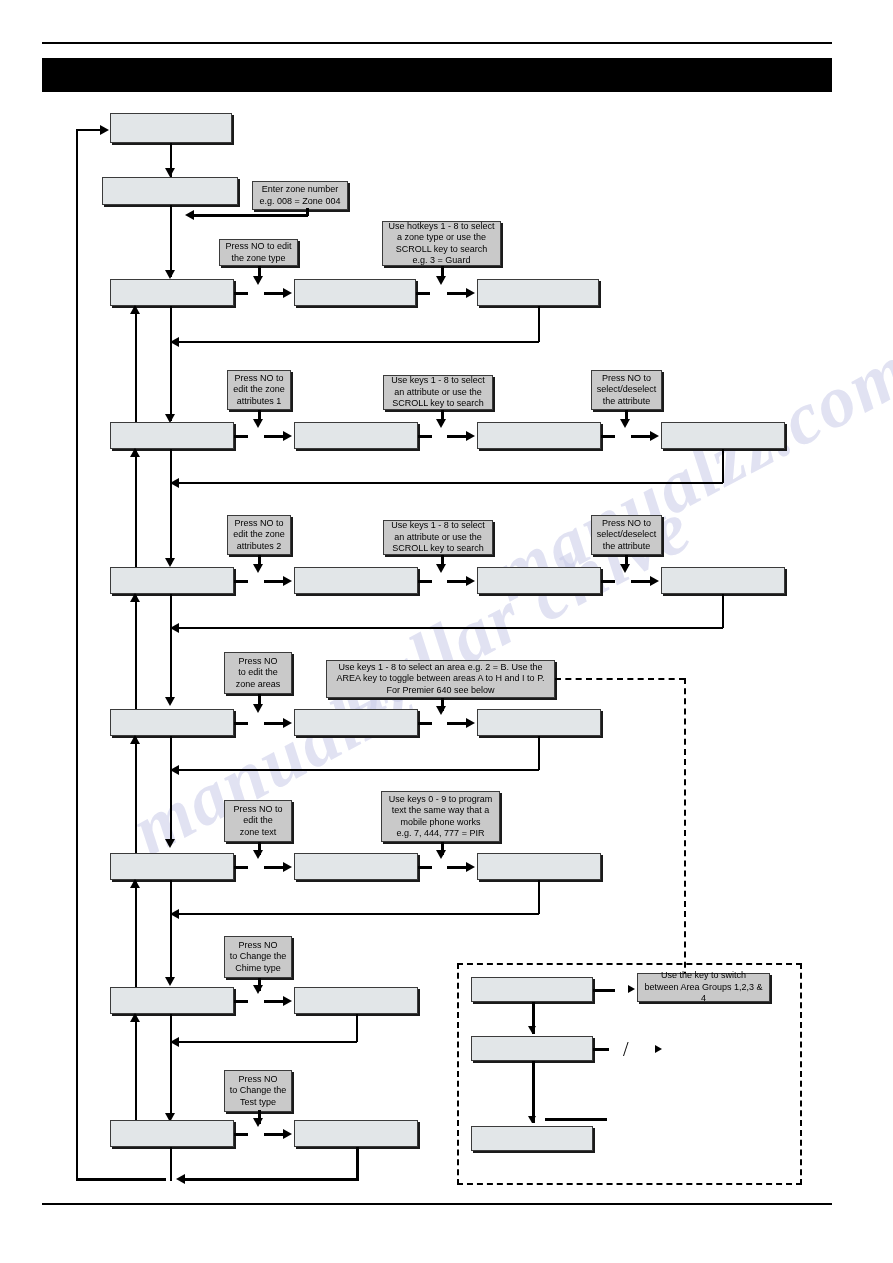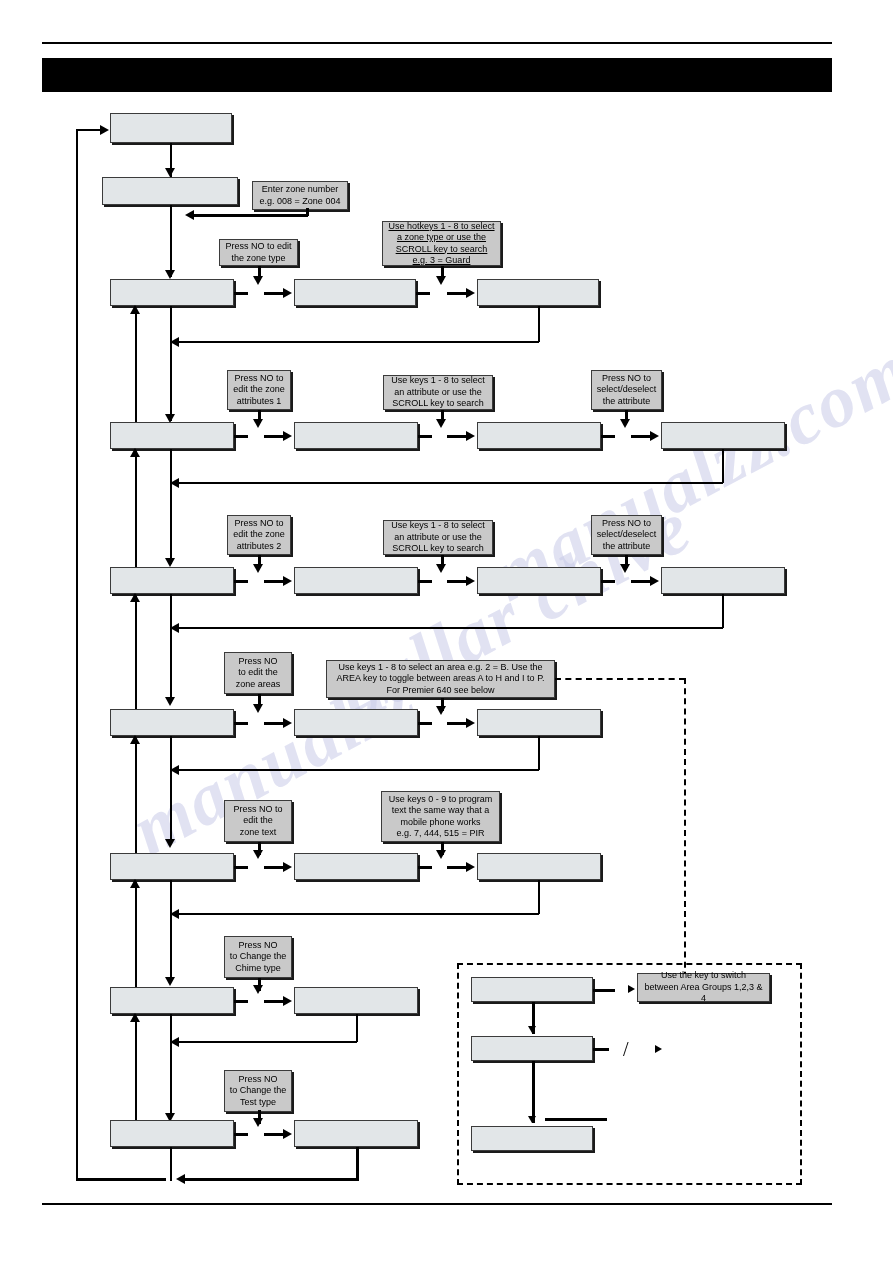--- a/index.html
+++ b/index.html
@@ -154,21 +154,21 @@
 
   <div class="ln lnv thick" style="left:306px; top:208px; height:8px;"></div>
   <div class="ln lnh thick" style="left:192px; top:214px; width:116px;"></div>
   <div class="ar ar-l" style="left:185px; top:210px;"></div>
 
   <div class="ln lnv" style="left:170px; top:205px; height:72px;"></div>
   <div class="ar ar-d" style="left:165px; top:270px;"></div>
 
   <div class="note" style="left:219px; top:239px; width:79px; height:27px;">Press NO to edit
 the zone type</div>
-  <div class="note" style="left:382px; top:221px; width:119px; height:45px;text-decoration:underline;">Use  hotkeys 1 - 8 to select
+  <div class="note" style="left:382px; top:221px; width:119px; height:45px;">Use  hotkeys 1 - 8 to select
 a zone type or use the
 SCROLL key to search
 e.g. 3 = Guard</div>
 
   <div class="fbox" style="left:110px; top:279px; width:124px; height:27px;"></div>
   <div class="fbox" style="left:294px; top:279px; width:122px; height:27px;"></div>
   <div class="fbox" style="left:477px; top:279px; width:122px; height:27px;"></div>
 
   <div class="ln lnh thick" style="left:234px; top:292px; width:14px;"></div>
   <div class="ln lnv thick" style="left:258px; top:266px; height:14px;"></div>
@@ -314,21 +314,21 @@
 
   <div class="ln lnv" style="left:170px; top:736px; height:108px;"></div>
   <div class="ar ar-d" style="left:165px; top:839px;"></div>
 
   <div class="note" style="left:224px; top:800px; width:68px; height:42px;">Press NO to
 edit the
 zone text</div>
   <div class="note" style="left:381px; top:791px; width:119px; height:51px;">Use keys 0 - 9 to program
 text the same way that a
 mobile phone works
-e.g. 7, 444, 515 = PIR</div>
+e.g. 7, 444, 777 = PIR</div>
 
   <div class="fbox" style="left:110px; top:853px; width:124px; height:27px;"></div>
   <div class="fbox" style="left:294px; top:853px; width:124px; height:27px;"></div>
   <div class="fbox" style="left:477px; top:853px; width:124px; height:27px;"></div>
 
   <div class="ln lnh thick" style="left:234px; top:866px; width:14px;"></div>
   <div class="ln lnv thick" style="left:258px; top:842px; height:13px;"></div>
   <div class="ar ar-d" style="left:253px; top:850px;"></div>
   <div class="ln lnh thick" style="left:264px; top:866px; width:22px;"></div>
   <div class="ar ar-r" style="left:283px; top:862px;"></div>

